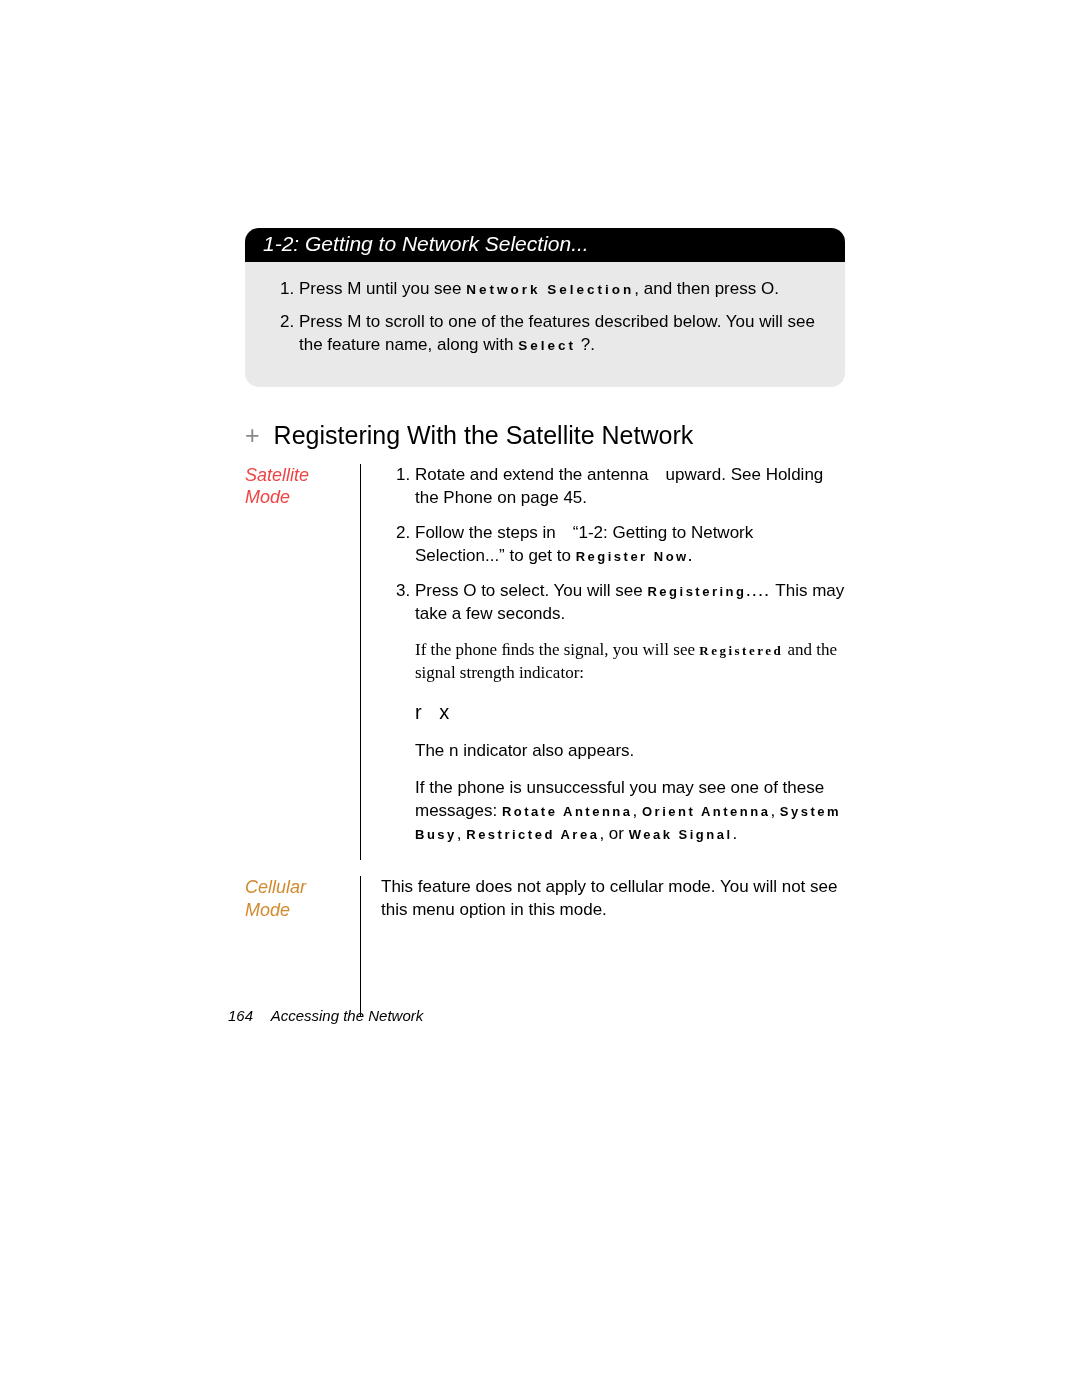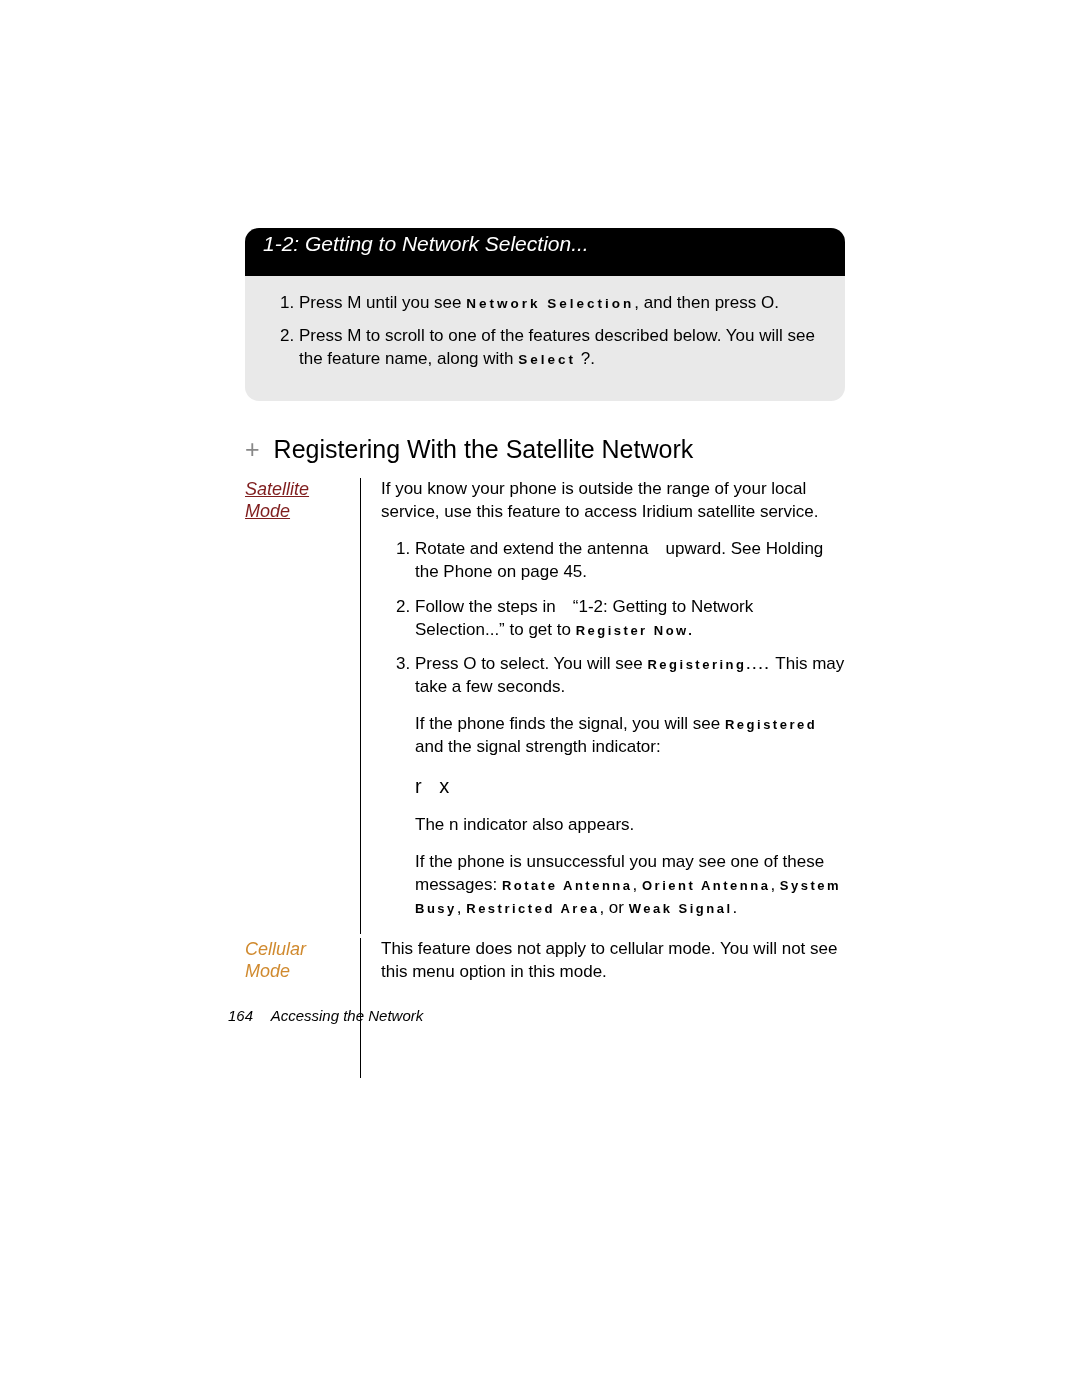--- a/index.html
+++ b/index.html
@@ -13,21 +13,21 @@
   .page{
     position:absolute;
     left:245px;   
     top:228px;
     width:600px;  
   }
   .black-bar{
     background:#000;
     color:#fff;
     border-radius:14px 14px 0 0;
-    padding:4px 18px 20px 18px;
+    padding:4px 18px 6px 18px;
     font-size:21px;
     font-style:italic;
   }
   .black-bar .num{font-style:italic;}
   .grey-box{
     background:#e9e9e9;
     padding:10px 22px 20px 22px;
     border-radius:0 0 14px 14px;
     font-size:17px;
     line-height:1.35;
@@ -49,21 +49,21 @@
   }
   .mode-labels{
     width:115px;
     flex:none;
   }
   .mode-label{
     font-style:italic;
     font-size:18px;
     line-height:1.25;
   }
-  .sat{color:#7f1d1d;text-decoration:underline;}
+  .sat{color:#ef4444;}
   .cell{color:#d08a2f;}
   .vline{
     width:1px;
     background:#000;
     margin-right:20px;
     flex:none;
     align-self:stretch;
   }
   .mode-body{
     flex:1;
@@ -110,44 +110,43 @@
 
   <div class="modes">
     <div class="mode-labels">
       <div class="mode-label sat">
         <span>Satellite</span><br>
         <span>Mode</span>
       </div>
     </div>
     <div class="vline"></div>
     <div class="mode-body">
-      <p>If you know your phone is outside the range of your local service, use this feature to access Iridium satellite service.</p>
       <ol>
         <li>Rotate and extend the antenna upward. See&nbsp;Holding the Phone&nbsp;on page 45.</li>
         <li>
           <span>Follow the steps in “1-2: Getting to Network Selection...” to get to </span><span class="disp-s">Register Now.</span>
         </li>
         <li>
           <span>Press </span><span class="menu-key">O</span><span> to select. You will see </span><span class="disp-s">Registering....</span><span> This may take a few seconds.</span>
         </li>
       </ol>
-      <p style="padding-left:34px;">
+      <p style="padding-left:34px;font-family:Liberation Serif, serif;">
         <span>If the phone ﬁnds the signal, you will see </span><span class="disp-s">Registered</span><span> and the signal strength indicator:</span>
       </p>
       <div class="sig" style="padding-left:34px;">r x</div>
       <p style="padding-left:34px;">
         <span>The </span><span>n</span><span> indicator also appears.</span>
       </p>
       <p style="padding-left:34px;">
         <span>If the phone is unsuccessful you may see one of these messages: </span><span class="disp-s">Rotate Antenna</span><span>, </span><span class="disp-s">Orient Antenna</span><span>, </span><span class="disp-s">System Busy</span><span>, </span><span class="disp-s">Restricted Area</span><span>, or </span><span class="disp-s">Weak Signal</span><span>.</span>
       </p>
     </div>
   </div>
 
-  <div class="modes" style="margin-top:4px;">
+  <div class="modes" style="margin-top:16px;">
     <div class="mode-labels">
       <div class="mode-label cell">
         <span>Cellular</span><br>
         <span>Mode</span>
       </div>
     </div>
     <div class="vline" style="min-height:140px;"></div>
     <div class="mode-body">
       <p>This feature does not apply to cellular mode. You will not see this menu option in this mode.</p>
     </div>

